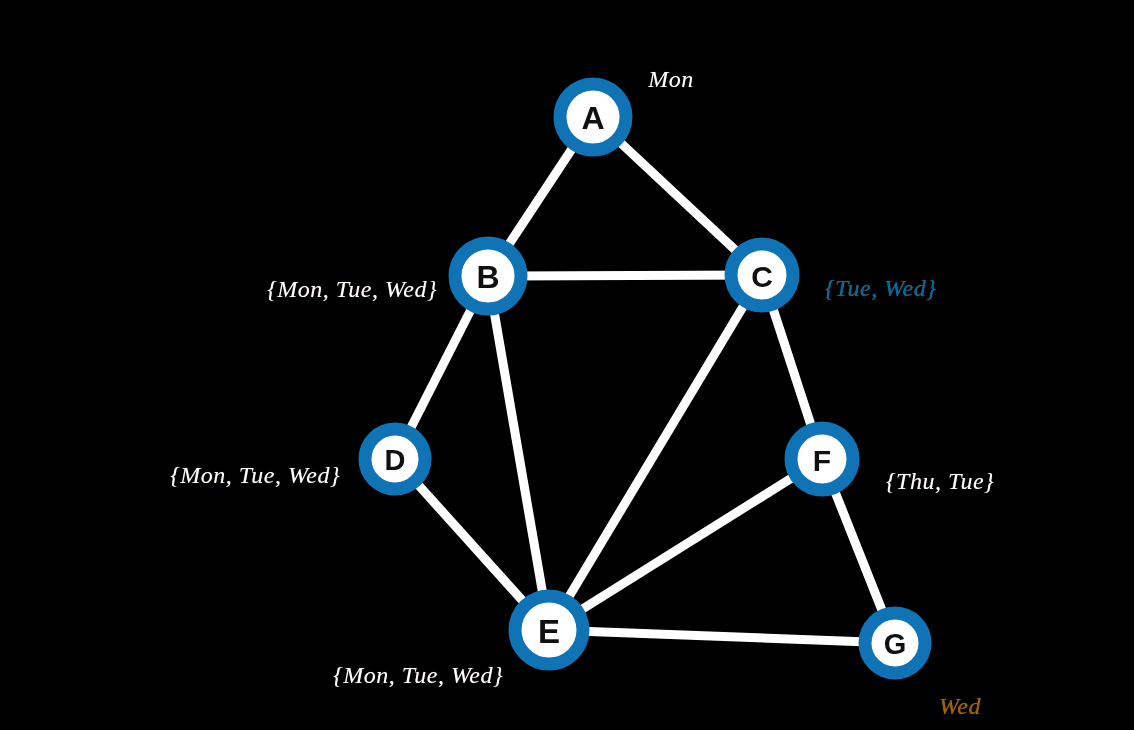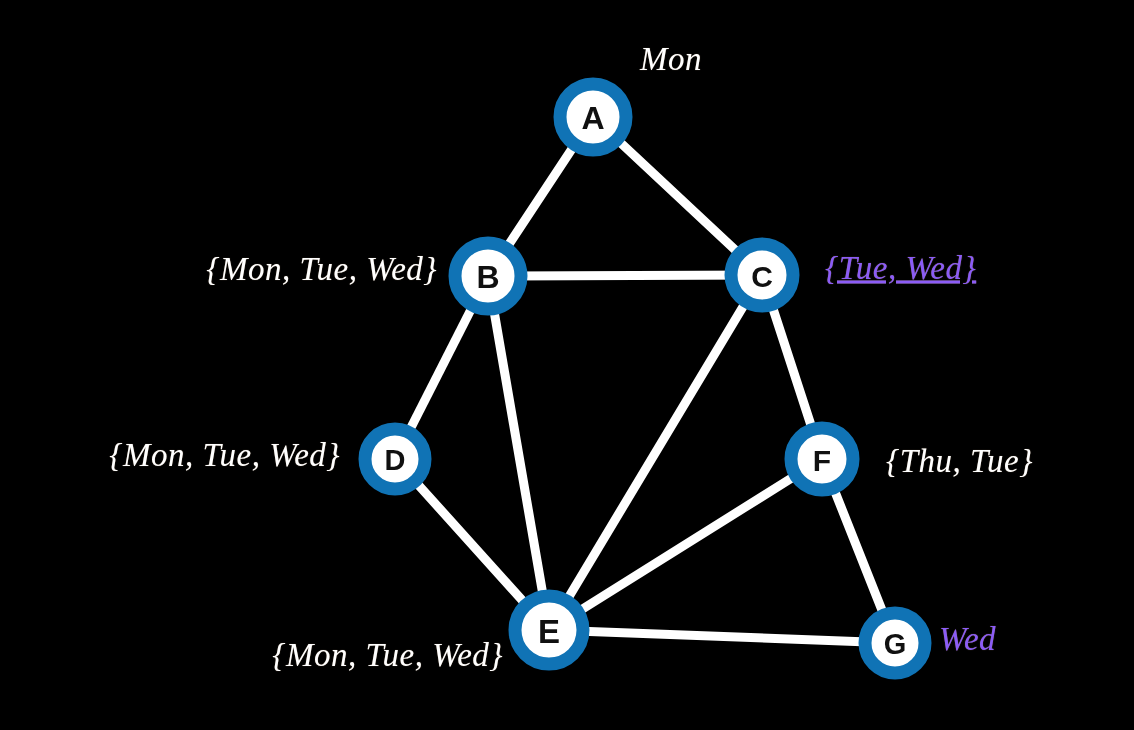--- a/index.html
+++ b/index.html
@@ -44,25 +44,26 @@
     font-weight: bold;
     text-anchor: middle;
     dominant-baseline: central;
     paint-order: stroke;
   }
   .domain-label {
     position: absolute;
     color: #ffffff;
     font-family: "Liberation Serif", serif;
     font-style: italic;
-    font-size: 33px;
+    font-size: 24px;
     line-height: 1;
     white-space: nowrap;
     letter-spacing: 0.5px;
     text-shadow: 0 0 1px rgba(255,210,160,0.45);
+    margin-top: 20px;
   }
   .lbl-right { transform: translate(0, -50%); }
   .lbl-left  { transform: translate(-100%, -50%); }
   .lbl-center{ transform: translate(-50%, -50%); }
 </style>
 </head>
 <body>
 
 <div id="stage">
   <svg id="graph-svg" viewBox="0 0 1134 730" xmlns="http://www.w3.org/2000/svg">
@@ -106,19 +107,19 @@
         </g>
         <g>
           <circle class="node-ring" cx="895" cy="643" r="30" fill="#ffffff" stroke="#1073b5" stroke-width="13"></circle>
           <text class="node-letter" x="895" y="644" font-size="29">G</text>
         </g>
       </g>
   </svg>
   <div id="labels-layer">
       <div class="domain-label lbl-center" style="left: 671px; top: 59px; color: rgb(255, 255, 255);">Mon</div>
       <div class="domain-label lbl-left" style="left: 437px; top: 269px; color: rgb(255, 255, 255);">{Mon, Tue, Wed}</div>
-      <div class="domain-label lbl-right" style="left: 825px; top: 268px; color: #8b5cf6; text-decoration: underline;">{Tue, Wed}</div>
+      <div class="domain-label lbl-right" style="left: 825px; top: 268px; color: #0369a1;">{Tue, Wed}</div>
       <div class="domain-label lbl-left" style="left: 340px; top: 455px; color: rgb(255, 255, 255);">{Mon, Tue, Wed}</div>
       <div class="domain-label lbl-right" style="left: 886px; top: 461px; color: rgb(255, 255, 255);">{Thu, Tue}</div>
       <div class="domain-label lbl-left" style="left: 503px; top: 655px; color: rgb(255, 255, 255);">{Mon, Tue, Wed}</div>
-      <div class="domain-label lbl-right" style="left: 939px; top: 639px; color: #8b5cf6;">Wed</div>
+      <div class="domain-label lbl-right" style="left: 939px; top: 686px; color: #a16207;">Wed</div>
     </div>
 </div>
 
 </body></html>

